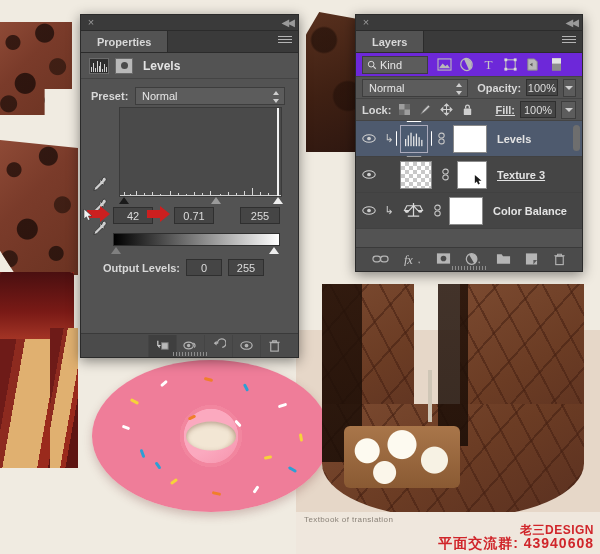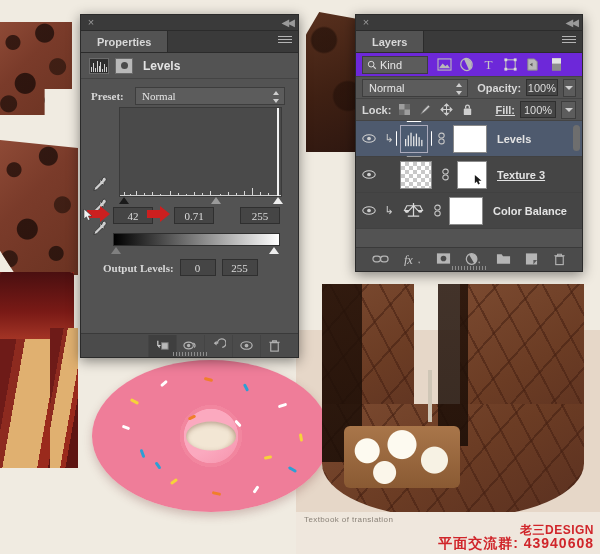--- a/index.html
+++ b/index.html
@@ -383,21 +383,21 @@
         <b style="height:3px"></b>
         <b style="height:8px"></b>
         <b style="height:5px"></b>
     </div>
     <div class="mask-ico">
         <span></span>
       </div>
     <div class="props-title">Levels</div>
   </div>
 
-  <div class="props-body" style="height:266px;font-family:Liberation Serif, serif;">
+  <div class="props-body" style="height:266px;">
 
     <div class="row" style="margin-top:2px;">
       <span class="lbl" style="width:44px;">Preset:</span>
       <div class="ps-select" style="width:150px;">
         <span>Normal</span>
         <span class="spin"></span>
       </div>
     </div>
 
     <div class="row" style="padding-left:40px;">

